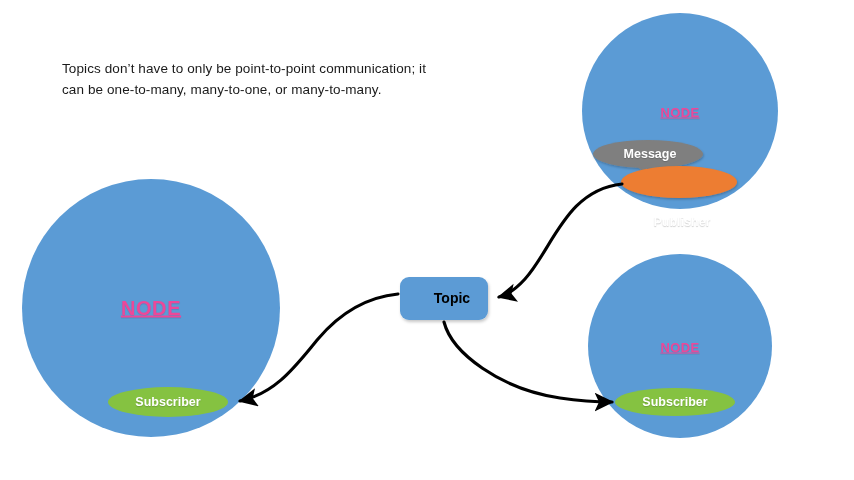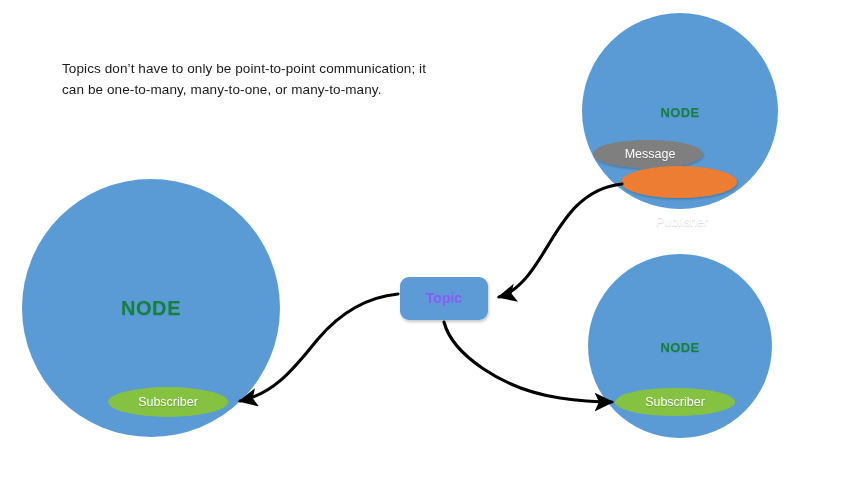--- a/index.html
+++ b/index.html
@@ -30,47 +30,49 @@
     width: 420px;
     font-family: "Liberation Sans", sans-serif;
     font-size: 13.5px;
     line-height: 21px;
     color: #1a1a1a;
     letter-spacing: 0.1px;
     white-space: pre-line;
   }
   .node-label {
     position: absolute;
-    color: #15803d;
+    color: #ec4899;
     font-weight: bold;
     text-align: left;
     transform: translate(-50%, -50%);
     pointer-events: none;
     text-shadow: 0 1px 1px rgba(0,0,0,0.10);
+    text-decoration: underline;
   }
   .node-label.big { font-size: 20px; letter-spacing: 0.6px; }
   .node-label.small { font-size: 13px; letter-spacing: 0.4px; }
   .pill-label {
     position: absolute;
     color: #ffffff;
-    font-weight: normal;
+    font-weight: bold;
     font-size: 12.5px;
     text-align: center;
     transform: translate(-50%, -50%);
     pointer-events: none;
     text-shadow: 0 1px 1px rgba(0,0,0,0.18);
   }
   .topic-label {
     position: absolute;
-    color: #8b5cf6;
+    color: #000000;
     font-weight: bold;
     font-size: 14px;
     text-align: right;
     transform: translate(-50%, -50%);
     pointer-events: none;
+    margin-left: 8px;
   }
 </style>
 </head>
 <body>
 
 <div id="stage">
 
   <svg id="diagram-svg" viewBox="0 0 854 480" xmlns="http://www.w3.org/2000/svg">
     <defs>
       <marker id="arrowhead" markerWidth="7" markerHeight="7" refX="5.6" refY="3" orient="auto" markerUnits="strokeWidth">

